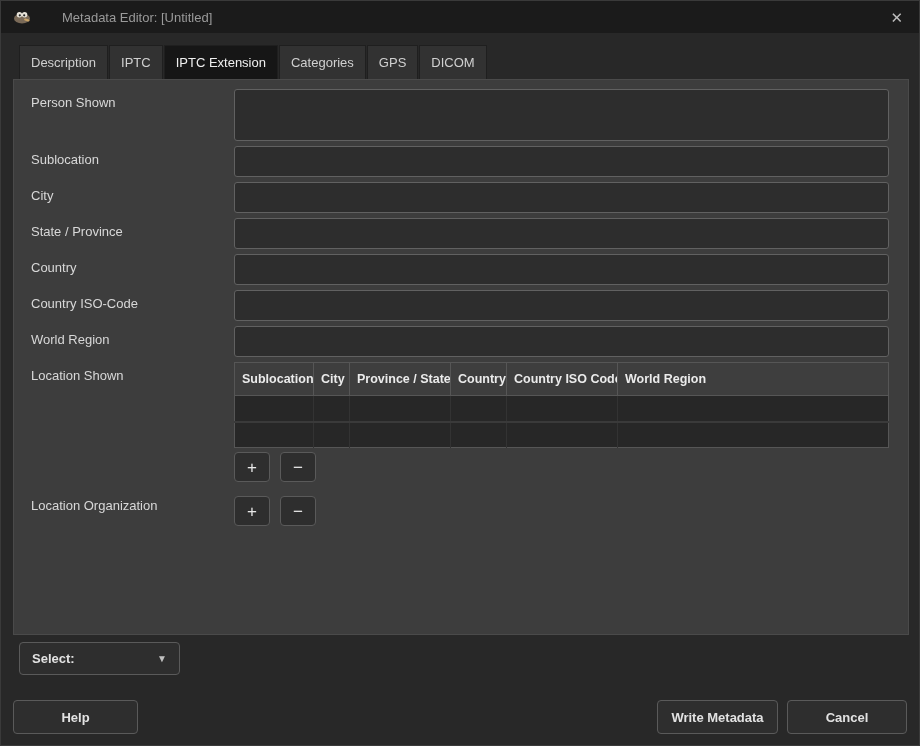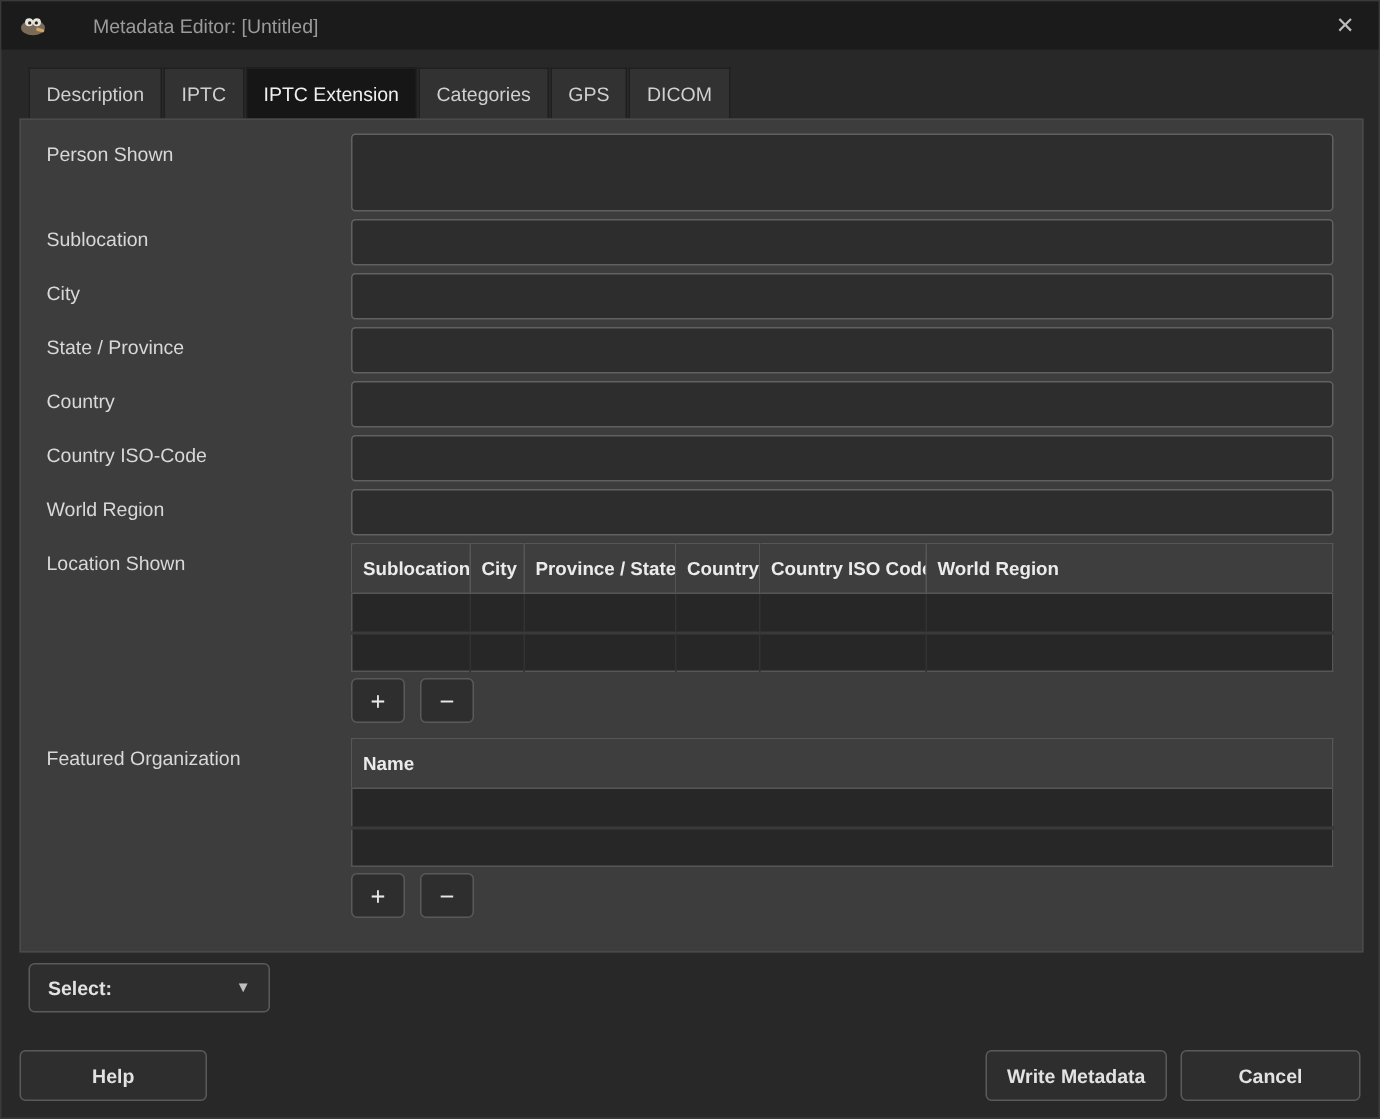--- a/index.html
+++ b/index.html
@@ -281,37 +281,22 @@
           </tbody>
         </table>
         <div class="table-btns">
           <button class="small-btn">+</button>
           <button class="small-btn">−</button>
         </div>
       </div>
     </div>
 
     <div class="form-row" style="margin-top:10px;">
-      <div class="form-label">Featured Organization</div>
-      <div class="form-field">
-        <table class="meta-table">
-          <thead>
-            <tr>
-              <th>Name</th>
-            </tr>
-          </thead>
-          <tbody>
-            <tr>
-                <td></td>
-              </tr>
-            <tr>
-                <td></td>
-              </tr>
-          </tbody>
-        </table>
+      <div class="form-label">Location Organization</div>
+      <div class="form-field">
         <div class="table-btns">
           <button class="small-btn">+</button>
           <button class="small-btn">−</button>
         </div>
       </div>
     </div>
 
   </div>
 
   <div class="select-btn">

